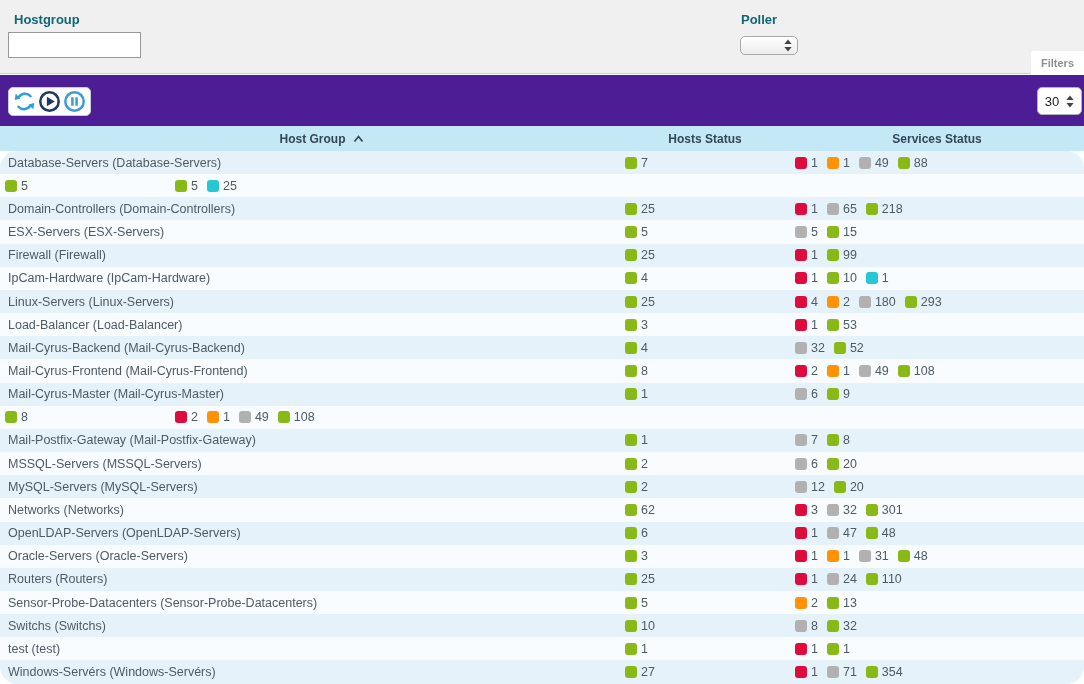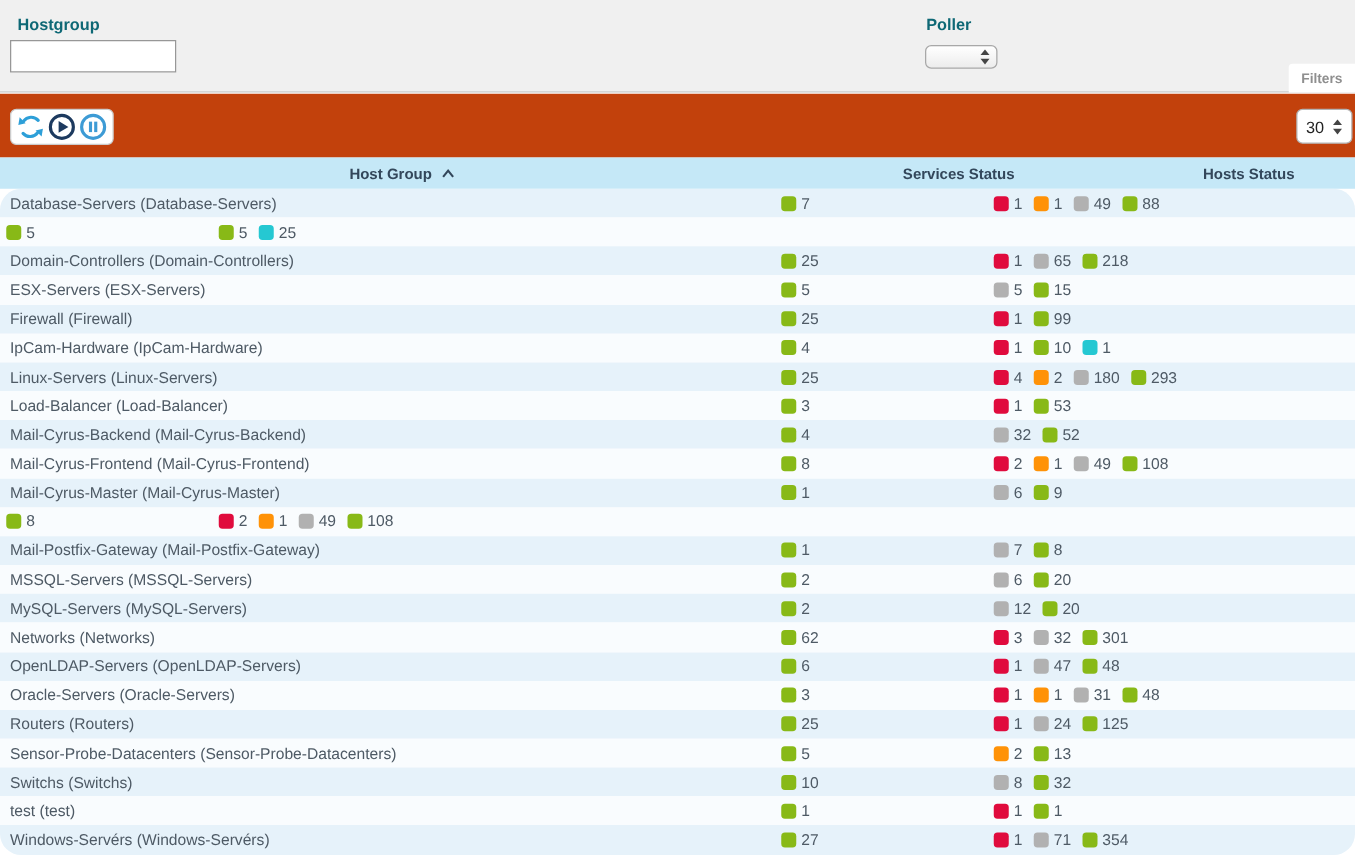--- a/index.html
+++ b/index.html
@@ -20,21 +20,21 @@
                    border:1px solid #a8a8a8; border-radius:5px;
                    background:linear-gradient(#ffffff,#ececec);
                    display:flex; align-items:center; justify-content:flex-end;
                    padding-right:5px; cursor:pointer; }
   .filters-tab { position:absolute; right:0; top:51px; width:53px; height:23px;
                  background:#fff; color:#8f8f8f; font-size:11px; font-weight:bold;
                  display:flex; align-items:center; justify-content:center;
                  border-top-left-radius:3px; cursor:pointer; }
 
   
-  .toolbar { position:absolute; left:0; top:75px; width:1084px; height:51px; background:#c2410c; }
+  .toolbar { position:absolute; left:0; top:75px; width:1084px; height:51px; background:#4c1d95; }
   .icon-group { position:absolute; left:8px; top:12px; height:29px;
                 border:1px solid #ccc; border-radius:5px; background:#fff;
                 display:flex; align-items:center; padding:0 4px; gap:2px; }
   .tool-icon { width:23px; height:23px; display:block; cursor:pointer; }
   .page-size { position:absolute; right:2px; top:12px; width:45px; height:28px;
                border:1px solid #b3b3b3; border-radius:5px; background:#fff;
                display:flex; align-items:center; justify-content:center; gap:7px;
                font-size:13px; color:#222; cursor:pointer; }
 
   
@@ -105,26 +105,26 @@
     </div>
   </div>
 
   <div class="thead">
     <div class="th hg">
       <span>Host Group</span>
       <svg width="11" height="8" viewBox="0 0 11 8">
         <polyline points="1.5,6.5 5.5,1.5 9.5,6.5" fill="none" stroke="#33475b" stroke-width="1.7"></polyline>
       </svg>
     </div>
+    <div class="th hs">
+      <span>Hosts Status</span>
+    </div>
     <div class="th ss">
       <span>Services Status</span>
     </div>
-    <div class="th hs">
-      <span>Hosts Status</span>
-    </div>
   </div>
 
   <div class="tbody">
     <div class="row even">
       <div class="cell name">Database-Servers (Database-Servers)</div>
       <div class="cell hosts">
           <span class="status">
             <span class="badge" style="background: rgb(136, 185, 23);"></span>
             <span class="count">7</span>
           </span>
@@ -547,21 +547,21 @@
           <span class="status">
             <span class="badge" style="background: rgb(224, 11, 61);"></span>
             <span class="count">1</span>
           </span>
           <span class="status">
             <span class="badge" style="background: rgb(177, 177, 177);"></span>
             <span class="count">24</span>
           </span>
           <span class="status">
             <span class="badge" style="background: rgb(136, 185, 23);"></span>
-            <span class="count">125</span>
+            <span class="count">110</span>
           </span>
         </div>
     </div>
 
     <div class="row odd">
       <div class="cell name">Sensor-Probe-Datacenters (Sensor-Probe-Datacenters)</div>
       <div class="cell hosts">
           <span class="status">
             <span class="badge" style="background: rgb(136, 185, 23);"></span>
             <span class="count">5</span>

